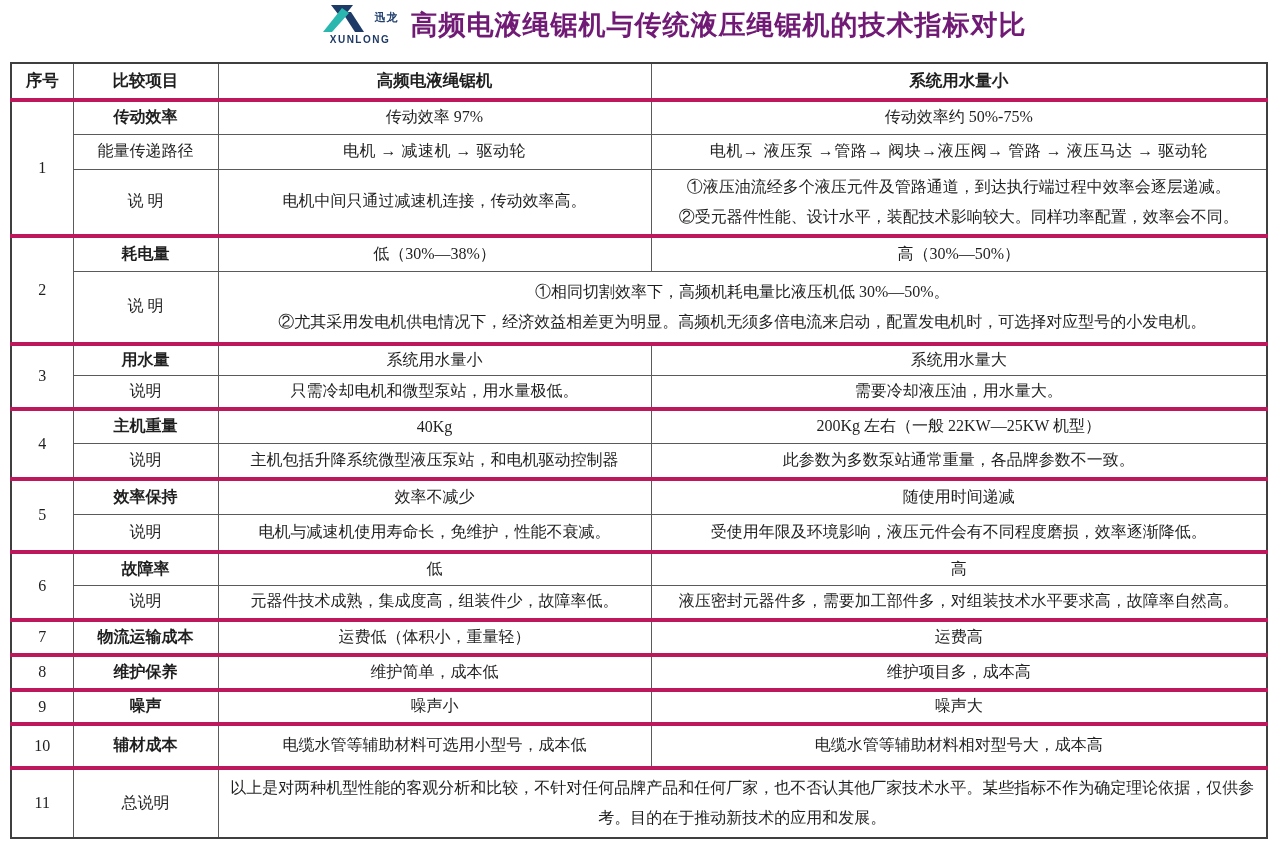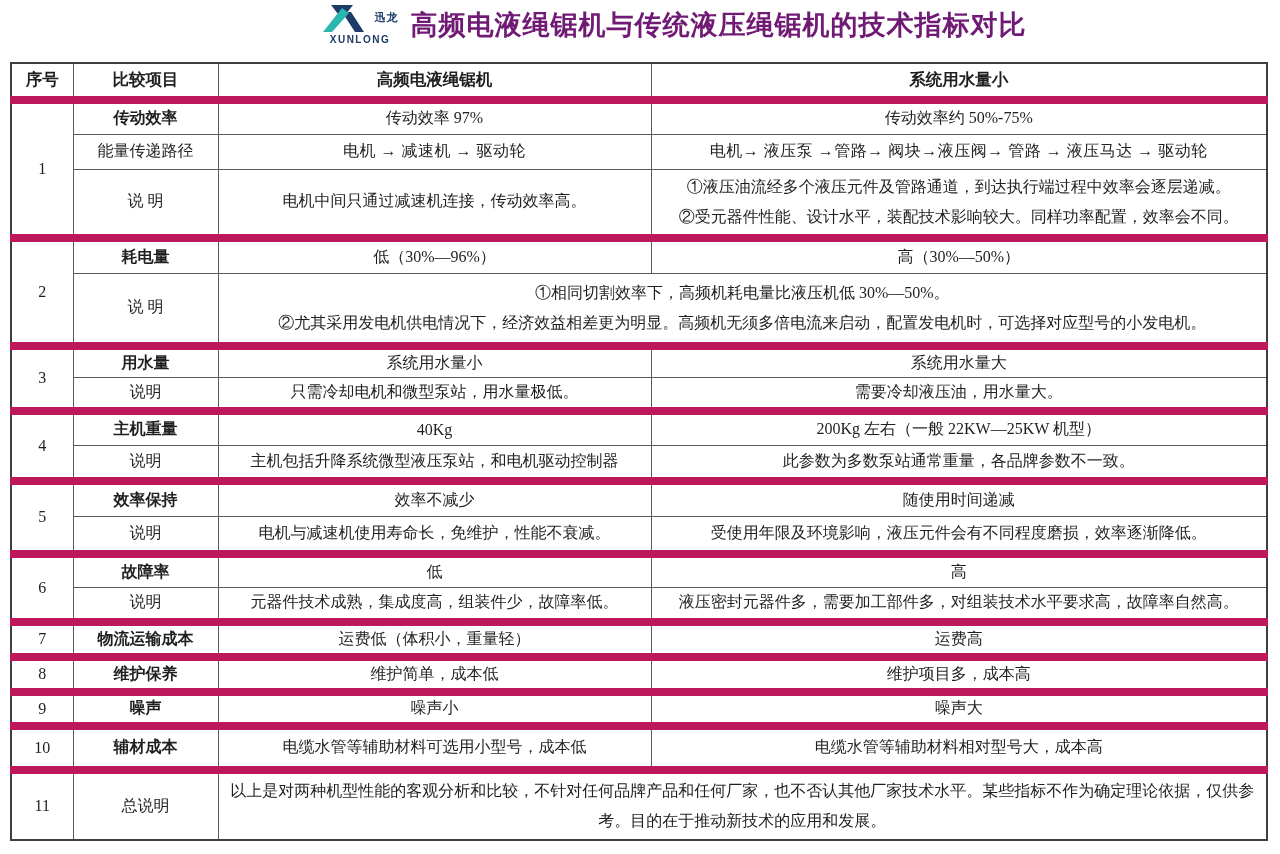--- a/index.html
+++ b/index.html
@@ -14,21 +14,21 @@
             color:#22406e;margin-top:8px;letter-spacing:1px;}
   .brand-name{font-family:"Liberation Sans",sans-serif;font-size:10px;font-weight:bold;
               color:#1e3a66;letter-spacing:1.5px;margin-top:1px;}
   .title{font-size:27px;font-weight:bold;margin:0;letter-spacing:1px;color:#701a75;}
   
   table.cmp{position:absolute;left:10px;top:62px;width:1256px;border-collapse:collapse;
             table-layout:fixed;border:2px solid #3f3f3f;}
   table.cmp td{border:1px solid #5a5a5a;font-size:16px;text-align:center;
                vertical-align:middle;padding:2px 6px;overflow:hidden;}
   tr.head td{font-weight:bold;font-size:16.5px;border-bottom:3px double #5a5a5a;}
-  tr.sec td{border-top:8px solid #be185d;}
+  tr.sec td{border-top:4px solid #be185d;}
   td.bbl{border-bottom:1px solid #8f8f8f;}
   td.num{font-size:15.5px;}
   td.lb{font-weight:bold;}
   td.lb2{font-weight:normal;}
   td.v{font-weight:normal;}
   td.path{text-align:left;padding-left:10px;letter-spacing:0.5px;}
   td.desc{text-align:left;padding-left:10px;font-size:15.5px;}
   td.desc .ln{line-height:30px;}
 </style>
 </head>
@@ -83,21 +83,21 @@
       <td class="desc">电机中间只通过减速机连接，传动效率高。</td>
       <td class="desc">
         <div class="ln">①液压油流经多个液压元件及管路通道，到达执行端过程中效率会逐层递减。</div>
         <div class="ln">②受元器件性能、设计水平，装配技术影响较大。同样功率配置，效率会不同。</div>
       </td>
     </tr>
 
     <tr class="sec" style="height:36px">
       <td rowspan="2" class="num">2</td>
       <td class="lb bbl">耗电量</td>
-      <td class="v bbl">低（30%—96%）</td>
+      <td class="v bbl">低（30%—38%）</td>
       <td class="v bbl">高（30%—50%）</td>
     </tr>
     <tr style="height:72px">
       <td class="lb2">说  明</td>
       <td class="desc" colspan="2">
         <div class="ln">①相同切割效率下，高频机耗电量比液压机低 30%—50%。</div>
         <div class="ln">②尤其采用发电机供电情况下，经济效益相差更为明显。高频机无须多倍电流来启动，配置发电机时，可选择对应型号的小发电机。</div>
       </td>
     </tr>
 

